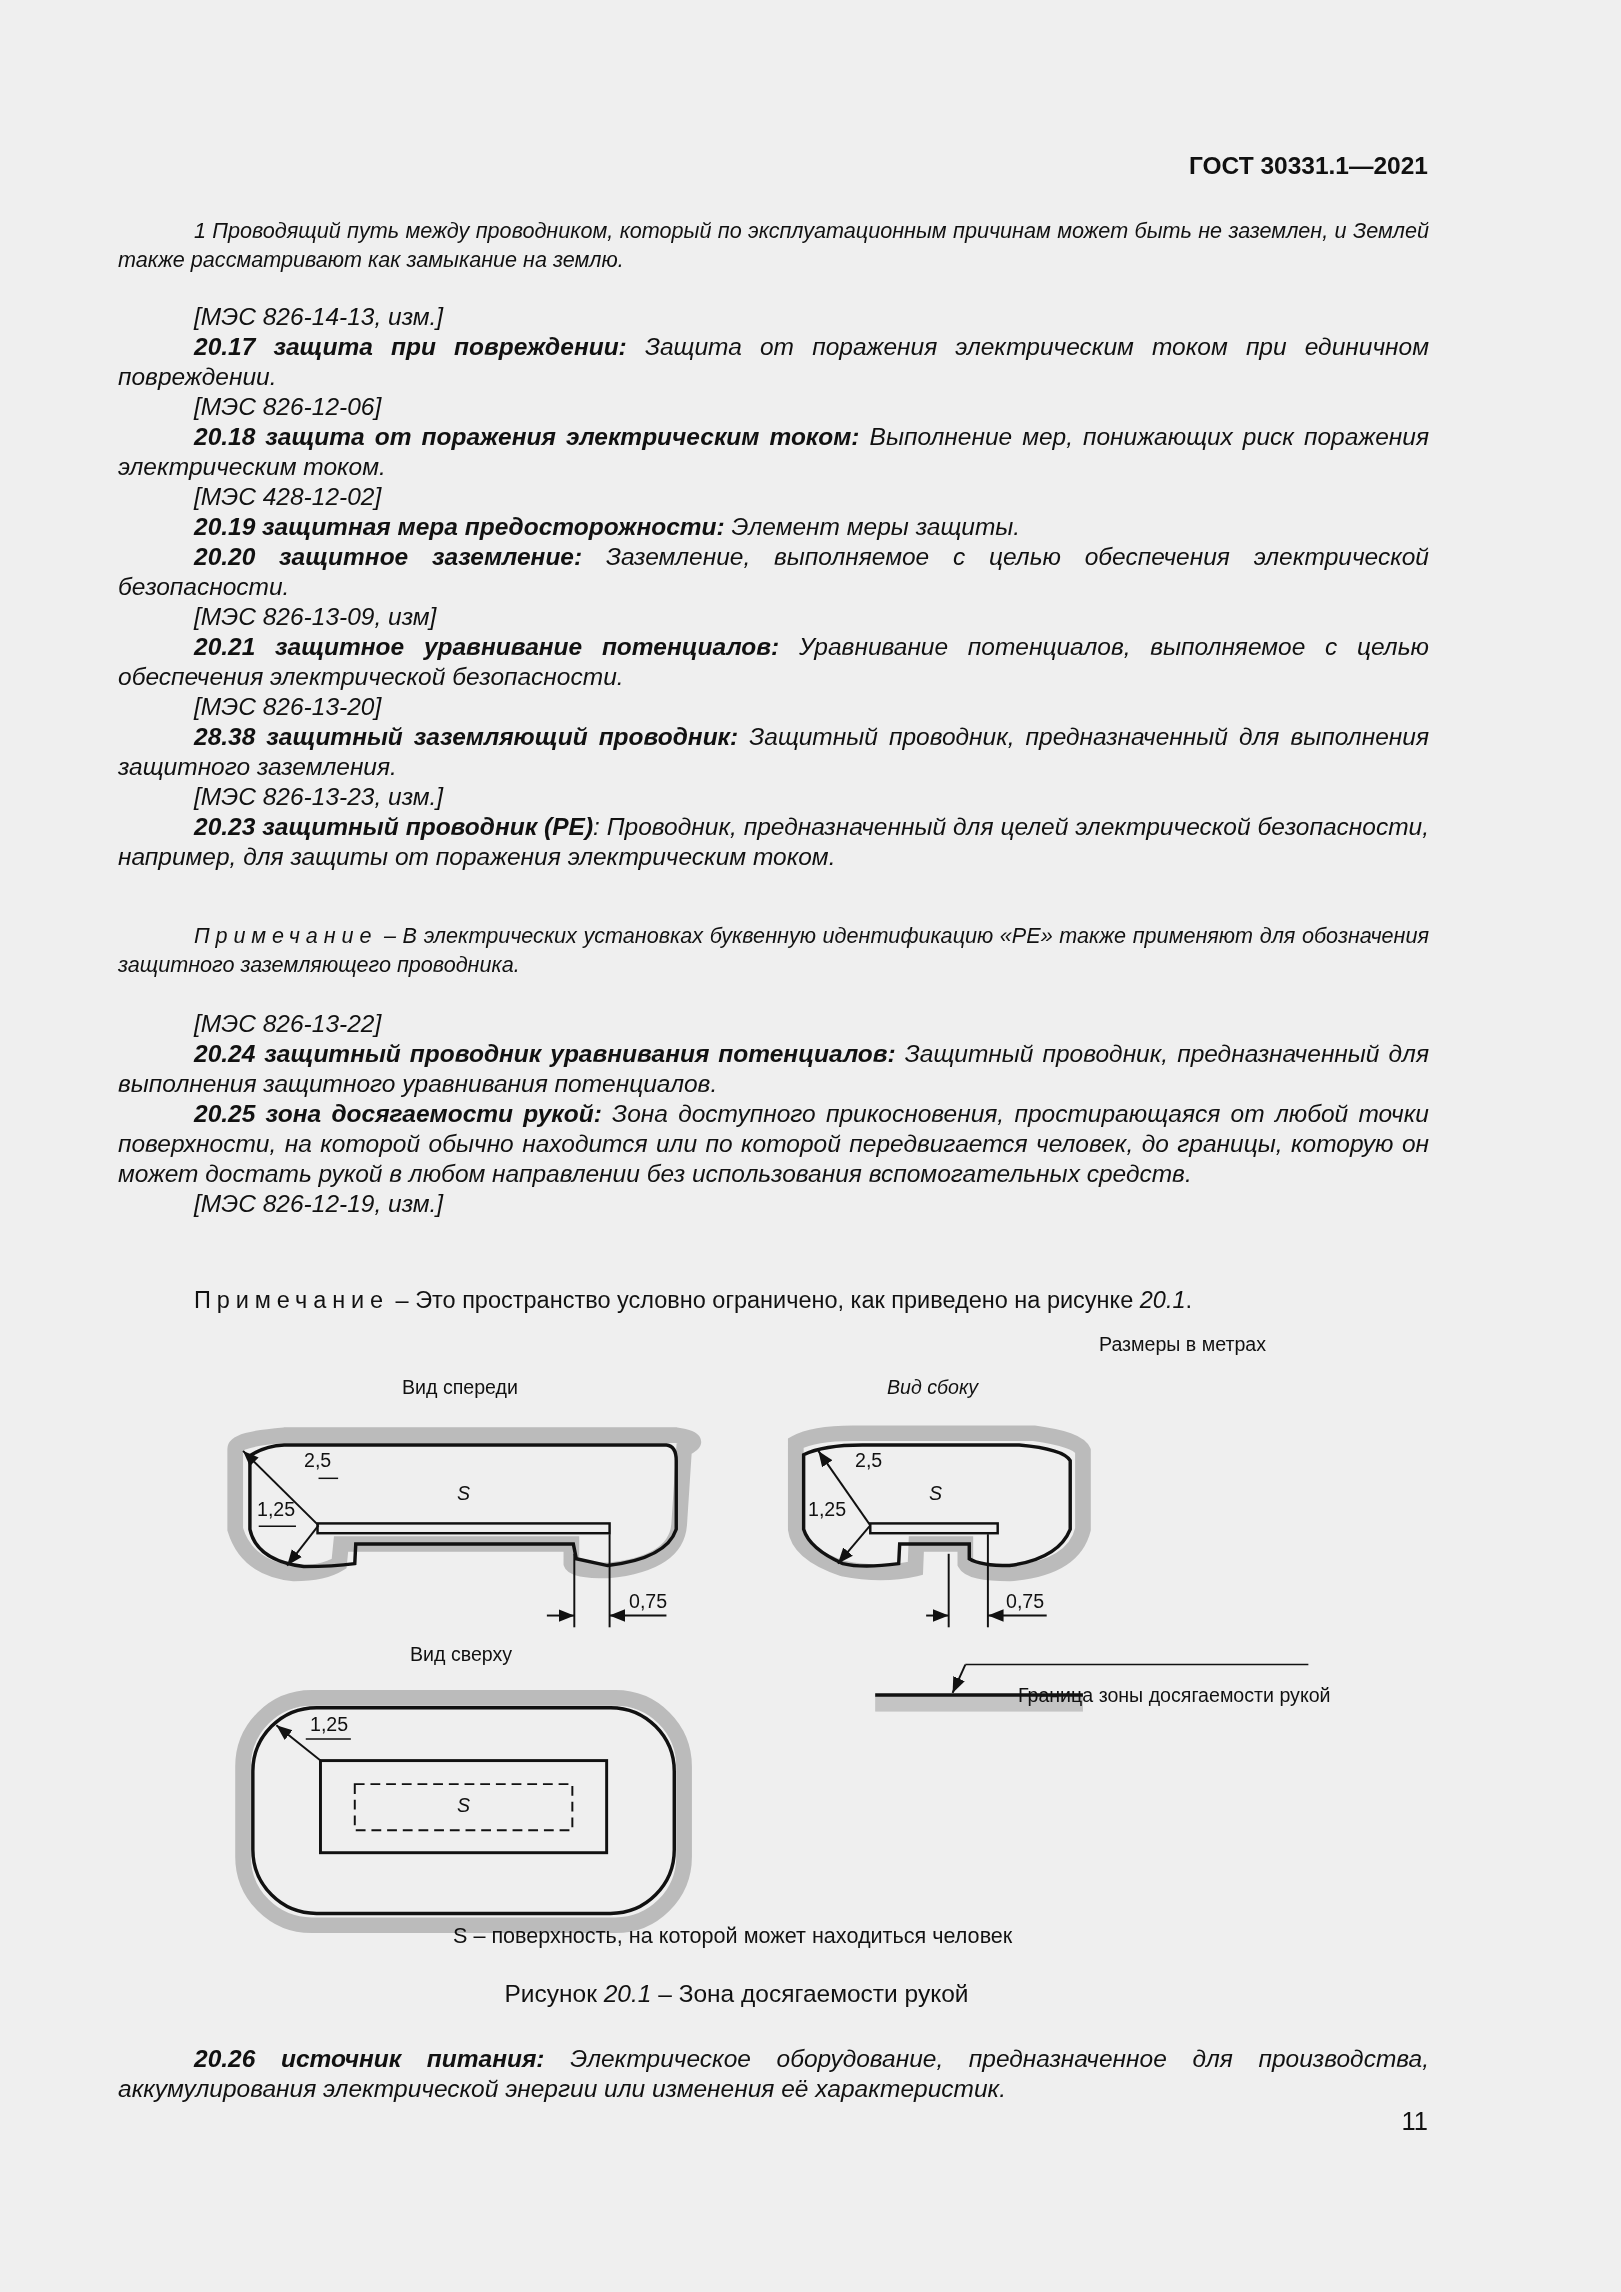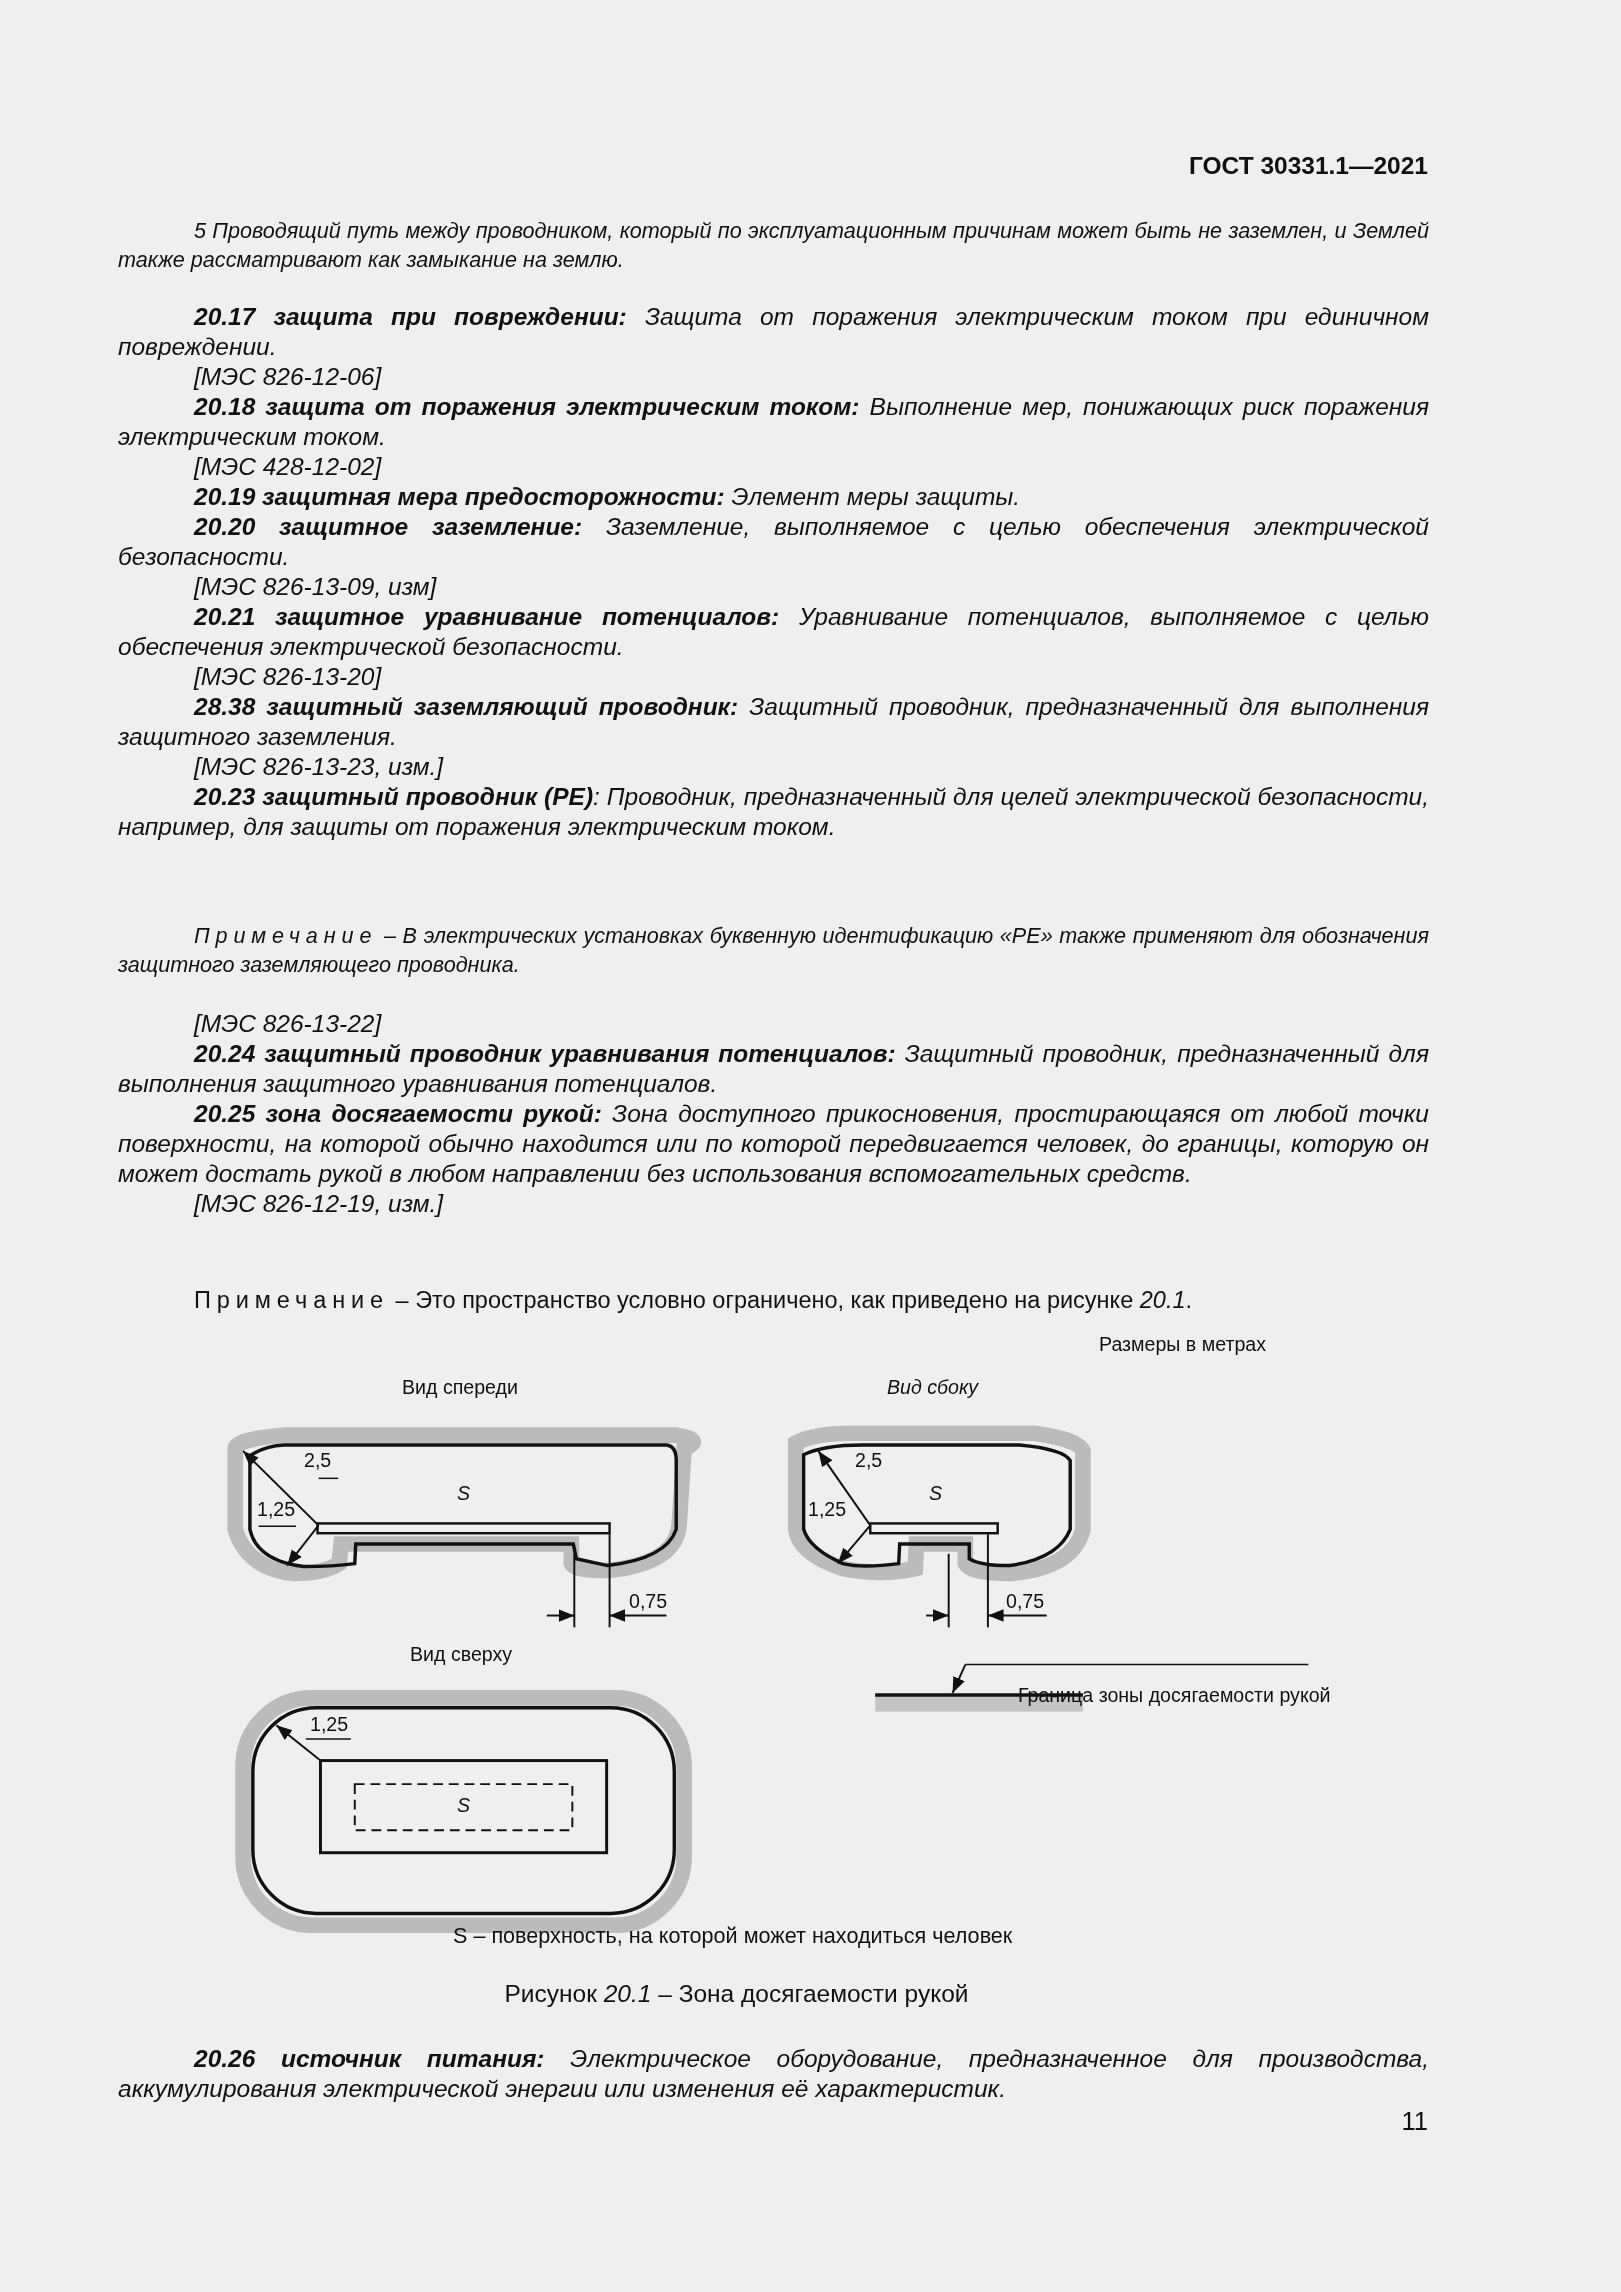--- a/index.html
+++ b/index.html
@@ -34,24 +34,25 @@
     text-align: center; font-size: 24.5px;
   }
   .pagenum { position: absolute; top: 2107px; right: 193px; font-size: 25.5px; }
 </style>
 </head>
 <body>
 
 <div class="header">ГОСТ 30331.1—2021</div>
 
 <div class="text" style="top:216px;">
-  <p class="p note">5 Проводящий путь между проводником, который по эксплуатационным причинам может быть не заземлен, и Землей также рассматривают как замыкание на землю.</p>
+  <p class="p note">1 Проводящий путь между проводником, который по эксплуатационным причинам может быть не заземлен, и Землей также рассматривают как замыкание на землю.</p>
 </div>
 
 <div class="text" style="top:302px;">
+  <p class="p ref">[МЭС 826-14-13, изм.]</p>
   <p class="p"><span class="b">20.17 защита при повреждении:</span><span> Защита от поражения электрическим током при единичном повреждении.</span></p>
   <p class="p ref">[МЭС 826-12-06]</p>
   <p class="p"><span class="b">20.18 защита от поражения электрическим током:</span><span> Выполнение мер, понижающих риск поражения электрическим током.</span></p>
   <p class="p ref">[МЭС 428-12-02]</p>
   <p class="p"><span class="b">20.19 защитная мера предосторожности:</span><span> Элемент меры защиты.</span></p>
   <p class="p"><span class="b">20.20 защитное заземление:</span><span> Заземление, выполняемое с целью обеспечения электрической безопасности.</span></p>
   <p class="p ref">[МЭС 826-13-09, изм]</p>
   <p class="p"><span class="b">20.21 защитное уравнивание потенциалов:</span><span> Уравнивание потенциалов, выполняемое с целью обеспечения электрической безопасности.</span></p>
   <p class="p ref">[МЭС 826-13-20]</p>
   <p class="p"><span class="b">28.38 защитный заземляющий проводник:</span><span> Защитный проводник, предназначенный для выполнения защитного заземления.</span></p>

